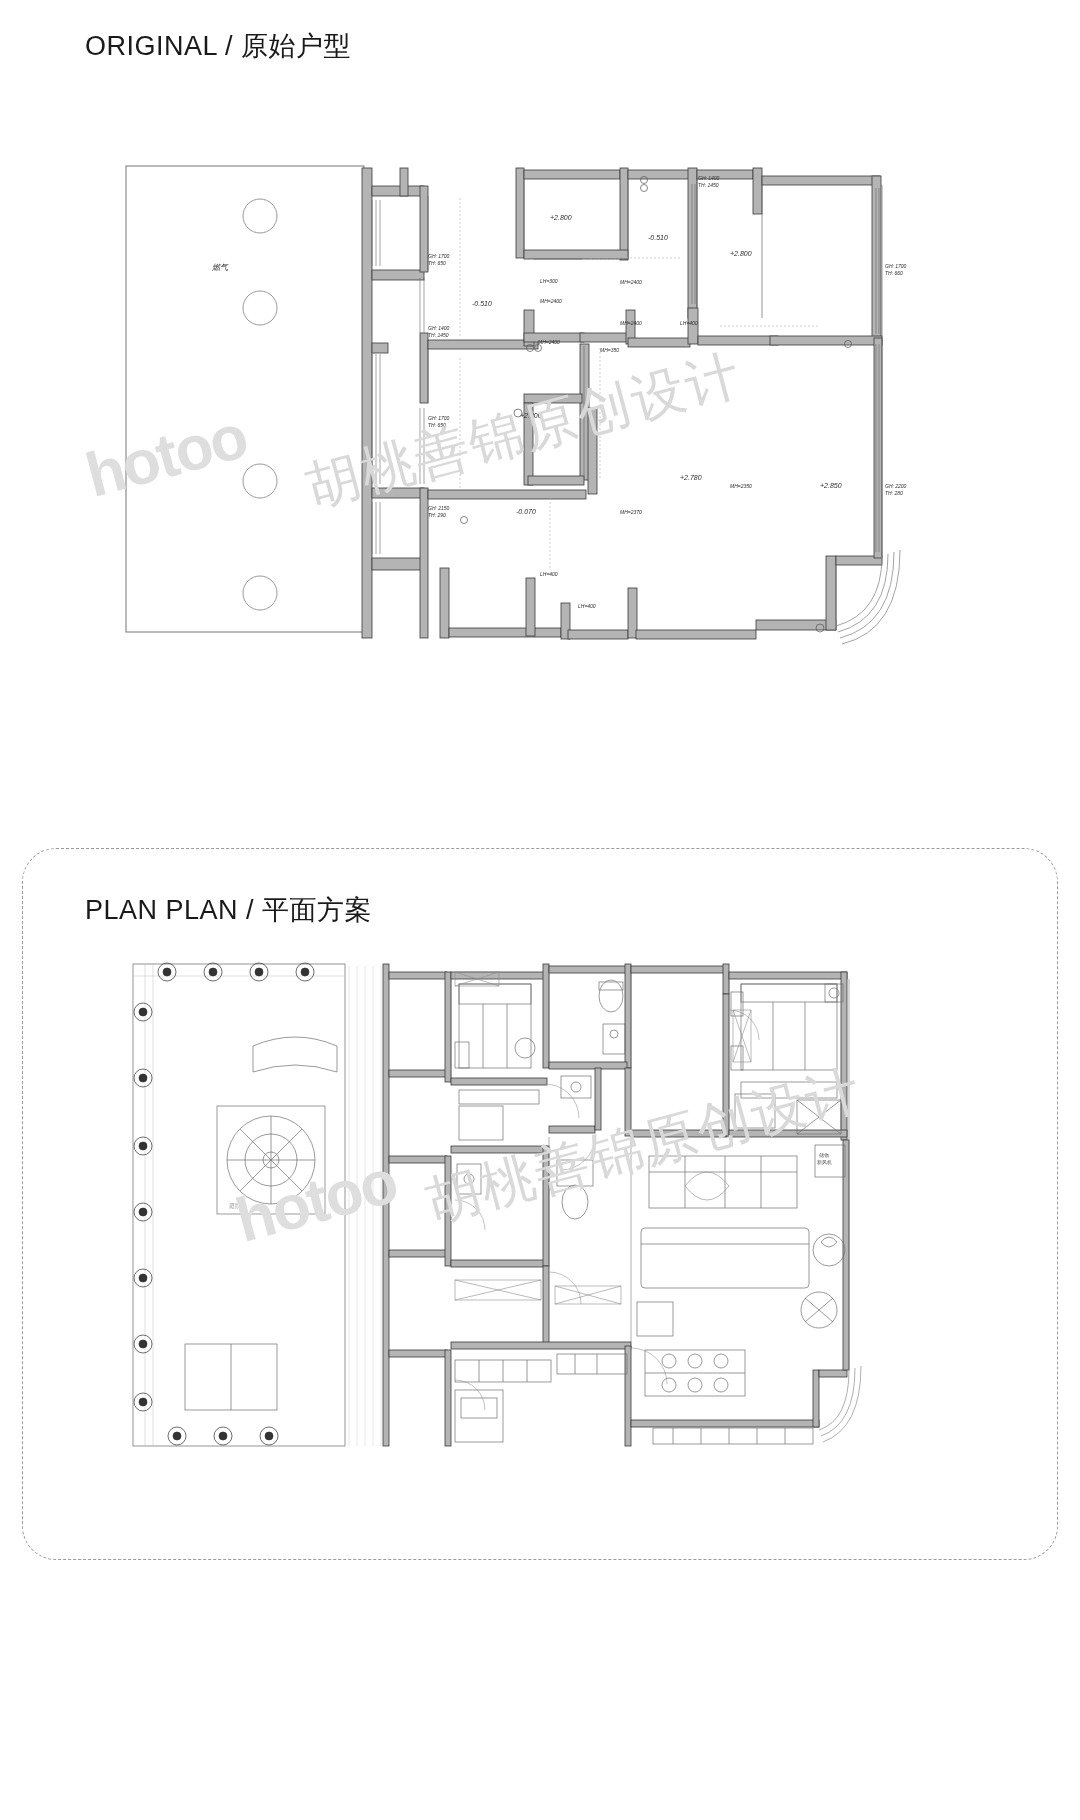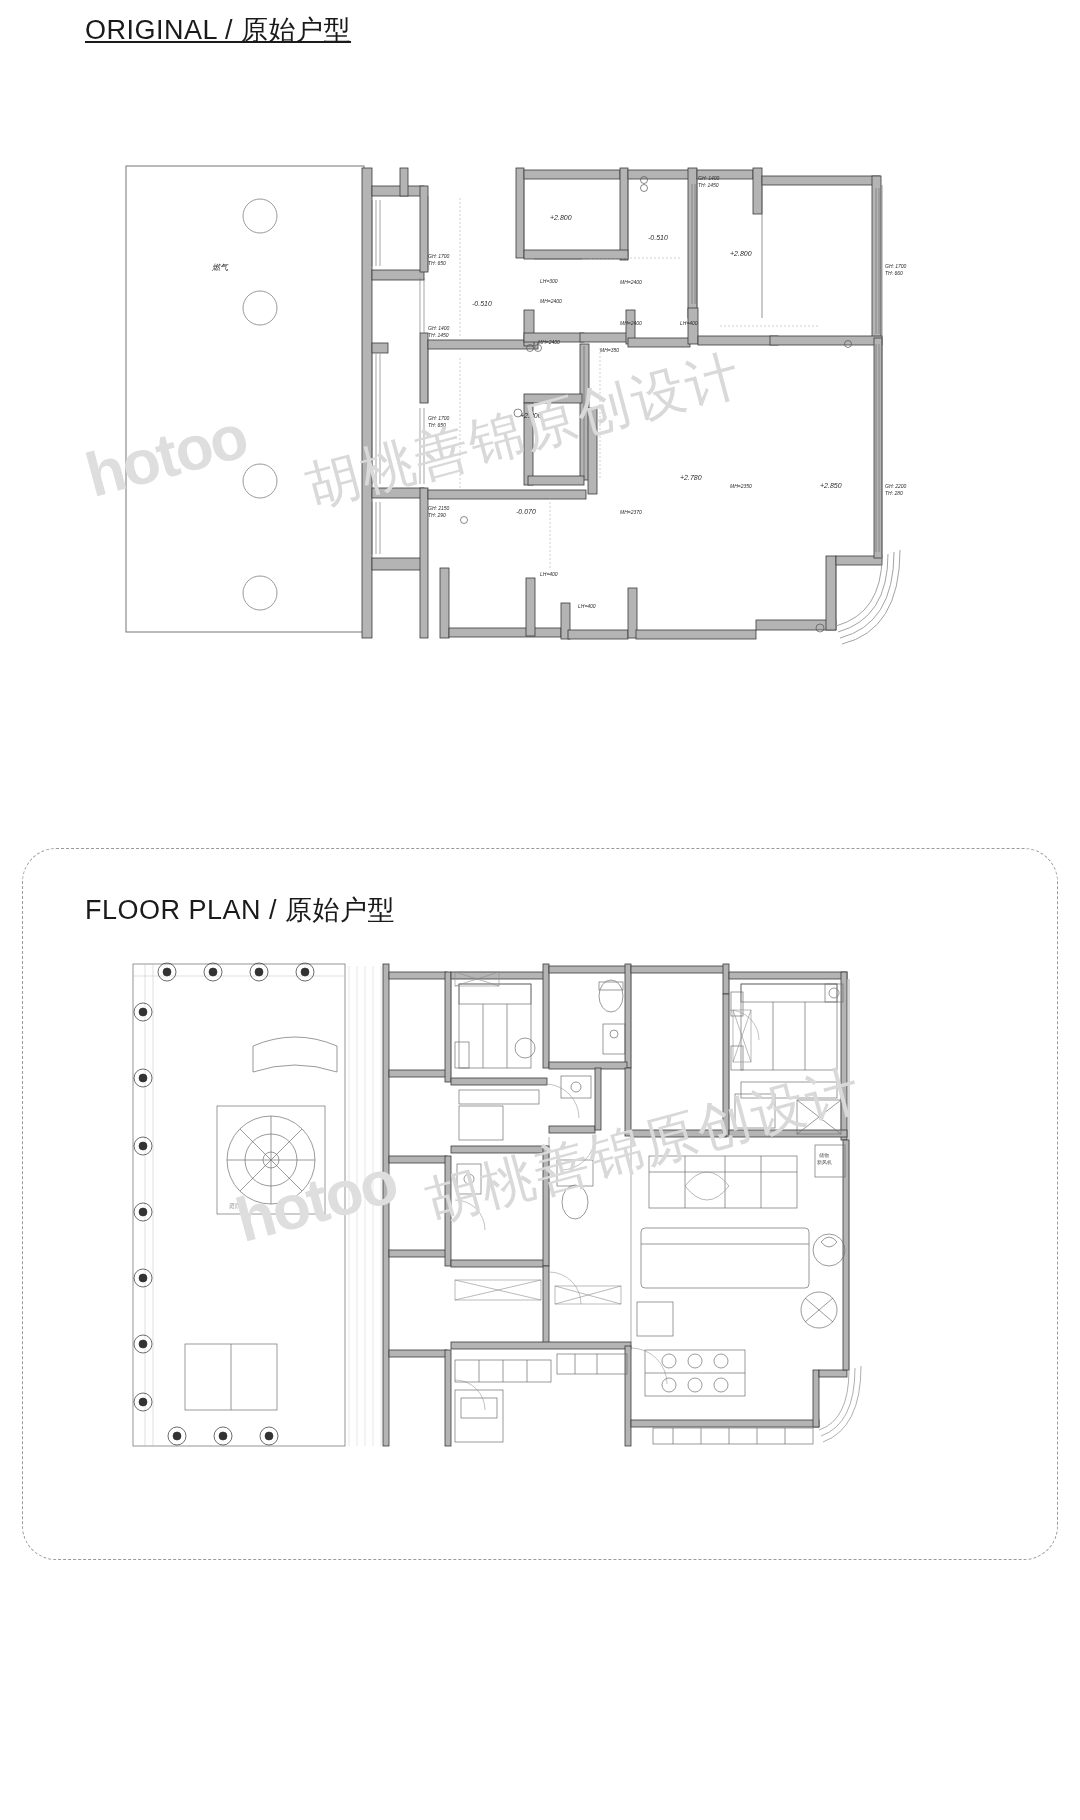--- a/index.html
+++ b/index.html
@@ -11,21 +11,21 @@
     overflow: hidden;
   }
   .section-title {
     font-size: 27px;
     font-weight: 400;
     letter-spacing: 0.5px;
     color: #1a1a1a;
     position: absolute;
     white-space: nowrap;
   }
-  #title-original { left: 85px; top: 12px; text-decoration: underline; }
+  #title-original { left: 85px; top: 28px; }
   #title-floorplan { left: 85px; top: 892px; }
 
   .plan-stage { position: absolute; }
   #original-stage { left: 120px; top: 158px; width: 800px; height: 490px; font-style: italic; }
   #floorplan-card {
     left: 22px; top: 848px; width: 1036px; height: 712px;
     border: 1px dashed #9a9a9a;
     border-radius: 34px;
   }
   #floorplan-stage { left: 125px; top: 950px; width: 790px; height: 510px; }
@@ -201,21 +201,21 @@
       <text x="610" y="330" font-size="5">MH=2350</text>
       <text x="420" y="418" font-size="5">LH=400</text>
       <text x="458" y="450" font-size="5">LH=400</text>
     </g>
   </svg>
 </div>
 
 <div class="wm wm-logo" id="wm1-logo">hotoo</div>
 <div class="wm wm-cn" id="wm1-cn">胡桃善锦原创设计</div>
 
-<h2 class="section-title" id="title-floorplan">FLOOR PLAN / 原始户型</h2>
+<h2 class="section-title" id="title-floorplan">PLAN PLAN / 平面方案</h2>
 
 <div class="plan-stage" id="floorplan-card"></div>
 
 <div class="plan-stage" id="floorplan-stage">
   <svg class="plan" viewBox="0 0 790 510" xmlns="http://www.w3.org/2000/svg">
 
     <rect x="8" y="14" width="212" height="482" fill="#ffffff" stroke="#7a7a7a" stroke-width="0.8"></rect>
     <g stroke="#bcbcbc" stroke-width="0.5">
       <path d="M20 14 L20 496 M28 14 L28 496"></path>
       <path d="M8 26 L220 26"></path>

